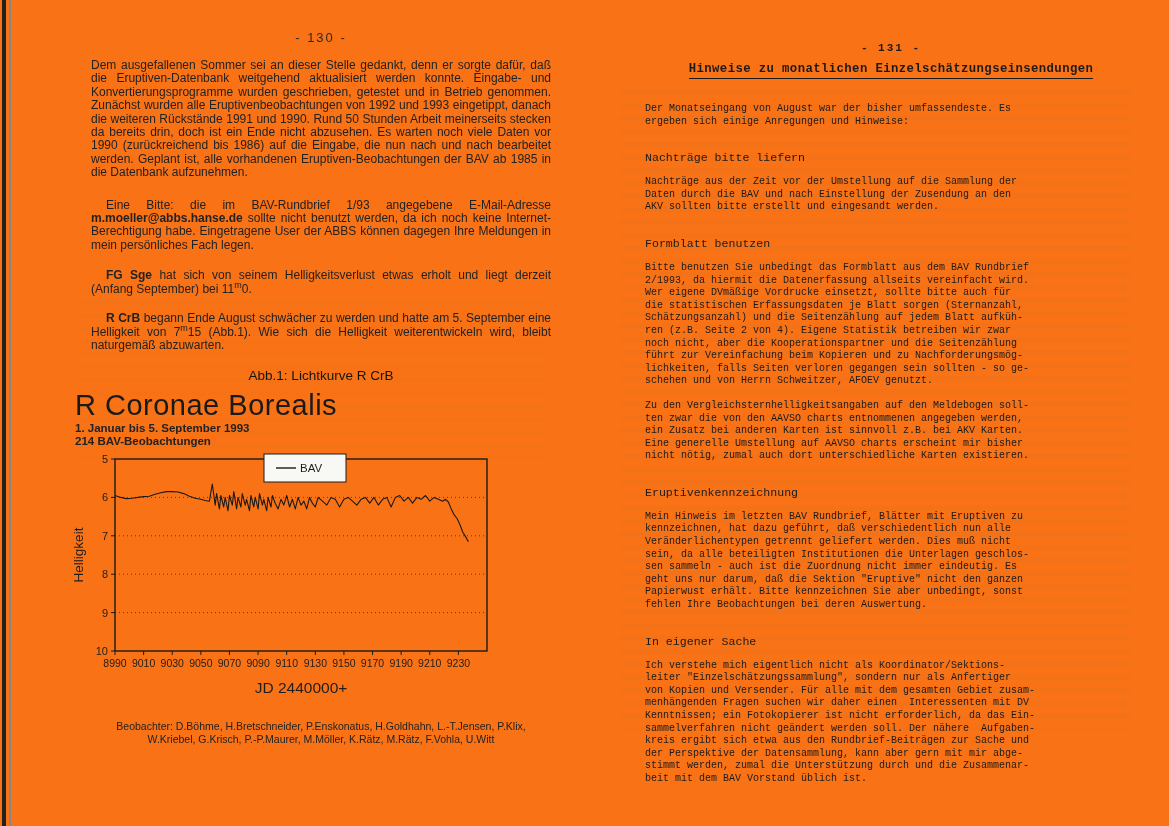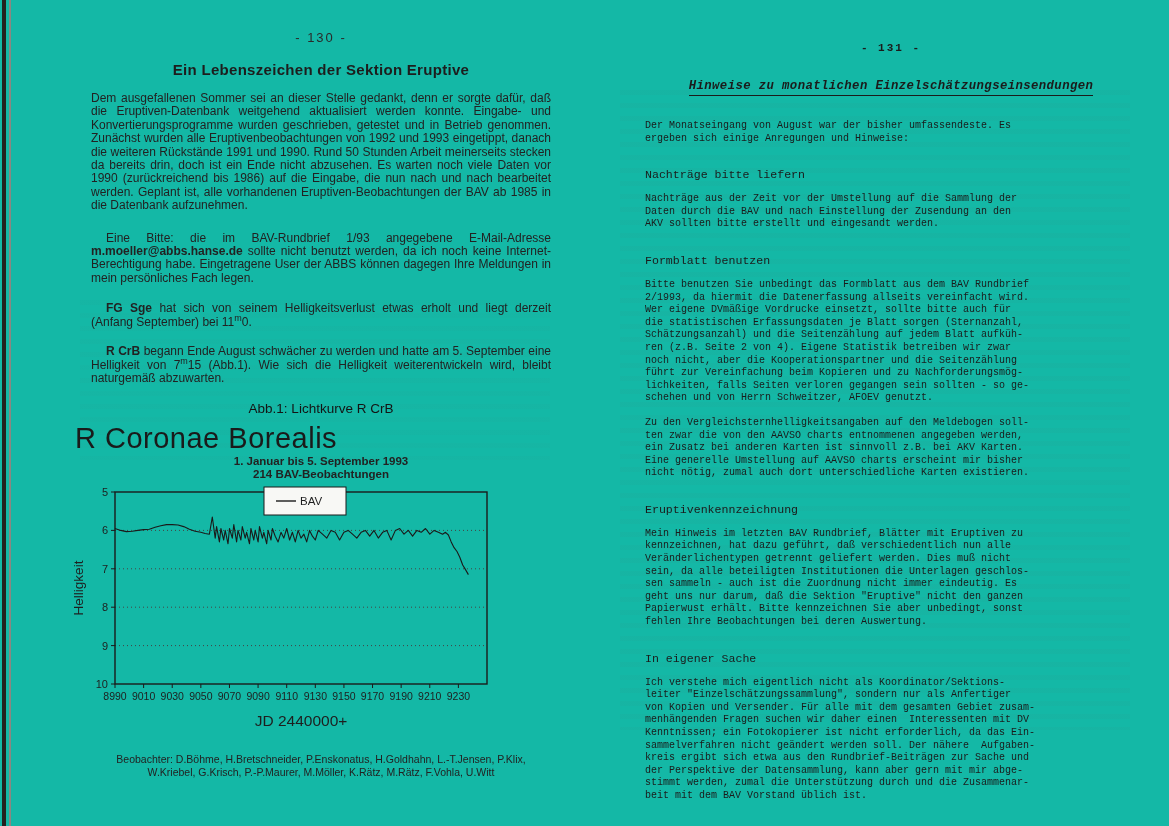--- a/index.html
+++ b/index.html
@@ -3,21 +3,21 @@
 <meta charset="utf-8">
 <style>
   html,body{margin:0;padding:0;}
   body{
     width:1169px;height:826px;overflow:hidden;
     background:#fafaf7;
     font-family:"Liberation Sans", sans-serif;
     color:#1d1d1d;
     position:relative;
   }
-  .scan{position:absolute;inset:0;background:#14b8a6;}
+  .scan{position:absolute;inset:0;background:#f97316;}
   
   .edge-strip-1{position:absolute;left:2px;top:0;width:4px;height:826px;background:#23211f;}
   .edge-strip-2{position:absolute;left:9px;top:0;width:2px;height:826px;background:#8a8781;}
   
   .bleed{position:absolute;pointer-events:none;opacity:.5;
     background:repeating-linear-gradient(180deg,rgba(90,88,82,.07) 0 5px,rgba(0,0,0,0) 5px 13px);}
   .bleed.b1{left:620px;top:90px;width:510px;height:640px;}
   .bleed.b2{left:80px;top:300px;width:470px;height:160px;opacity:.35;}
 
   
@@ -28,48 +28,47 @@
   .lp p.p1{margin-top:14px;}
   .lp p.ind{text-indent:15px;}
   .lp p.p2{margin-top:19px;}
   .lp p.p3{margin-top:17px;}
   .lp p.p4{margin-top:12px;}
   b.run{font-weight:bold;}
   sup.run{font-size:9px;vertical-align:super;line-height:0;}
   .lp-signature{margin-top:4px;text-align:right;font-style:italic;font-size:12px;padding-right:6px;}
   .fig-caption{margin-top:8px;text-align:center;font-size:13.5px;color:#141414;}
   .chart-title{margin-top:6px;text-align:left;font-size:29px;letter-spacing:.5px;color:#1a1a1a;}
-  .chart-sub{text-align:center;font-size:11.5px;font-weight:bold;color:#222;line-height:13px;}
+  .chart-sub{text-align:left;font-size:11.5px;font-weight:bold;color:#222;line-height:13px;}
   .plot-wrap{margin-left:-6px;margin-top:4px;}
   .observers{margin-top:12px;text-align:center;font-size:10.5px;line-height:13px;color:#222;}
 
   
   .page-right{position:absolute;left:645px;top:30px;width:492px;
     font-family:"Liberation Mono", monospace;color:#1b1b1b;}
   .rp-pageno{margin-top:12px;text-align:center;font-size:11px;letter-spacing:2px;font-weight:bold;}
-  .rp-title-row{margin-top:22px;text-align:center;font-style:italic;}
+  .rp-title-row{margin-top:5px;text-align:center;}
   .rp-title{display:inline-block;font-size:12.3px;font-weight:bold;letter-spacing:.4px;
     border-bottom:1.5px solid #1b1b1b;padding-bottom:2px;}
   .rp-intro{margin-top:24px;}
   .rp-body,.rp-intro{font-size:10px;line-height:12.6px;white-space:pre-wrap;}
   .rp-sec-h{margin-top:23px;font-size:11.6px;}
   .rp-body{margin-top:12px;}
 </style>
 </head>
 <body>
 
 <div class="scan">
   <div class="edge-strip-1"></div>
   <div class="edge-strip-2"></div>
   <div class="bleed b1"></div>
   <div class="bleed b2"></div>
 
   <div class="page-left lp">
     <div class="pageno">- 130 -</div>
-    <div class="lp-title">Ein Lebenszeichen der Sektion Eruptive</div>
 
     <p class="p1"><span class="run">Dem ausgefallenen Sommer sei an dieser Stelle gedankt, denn er sorgte dafür, daß die Eruptiven-Datenbank weitgehend aktualisiert werden konnte. Eingabe- und Konvertierungsprogramme wurden geschrieben, getestet und in Betrieb genommen. Zunächst wurden alle Eruptivenbeobachtungen von 1992 und 1993 eingetippt, danach die weiteren Rückstände 1991 und 1990. Rund 50 Stunden Arbeit meinerseits stecken da bereits drin, doch ist ein Ende nicht abzusehen. Es warten noch viele Daten vor 1990 (zurückreichend bis 1986) auf die Eingabe, die nun nach und nach bearbeitet werden. Geplant ist, alle vorhandenen Eruptiven-Beobachtungen der BAV ab 1985 in die Datenbank aufzunehmen.</span></p>
     <p class="p2 ind"><span class="run">Eine Bitte: die im BAV-Rundbrief 1/93 angegebene E-Mail-Adresse </span><b class="run">m.moeller@abbs.hanse.de</b><span class="run"> sollte nicht benutzt werden, da ich noch keine Internet-Berechtigung habe. Eingetragene User der ABBS können dagegen Ihre Meldungen in mein persönliches Fach legen.</span></p>
     <p class="p3 ind"><b class="run">FG Sge</b><span class="run"> hat sich von seinem Helligkeitsverlust etwas erholt und liegt derzeit (Anfang September) bei 11</span><sup class="run">m</sup><span class="run">0.</span></p>
     <p class="p4 ind"><b class="run">R CrB</b><span class="run"> begann Ende August schwächer zu werden und hatte am 5. September eine Helligkeit von 7</span><sup class="run">m</sup><span class="run">15 (Abb.1). Wie sich die Helligkeit weiterentwickeln wird, bleibt naturgemäß abzuwarten.</span></p>
 
     <div class="fig-caption">Abb.1: Lichtkurve R CrB</div>
 
     <div class="chart-title">R Coronae Borealis</div>
     <div class="chart-sub">1. Januar bis 5. September 1993</div>

